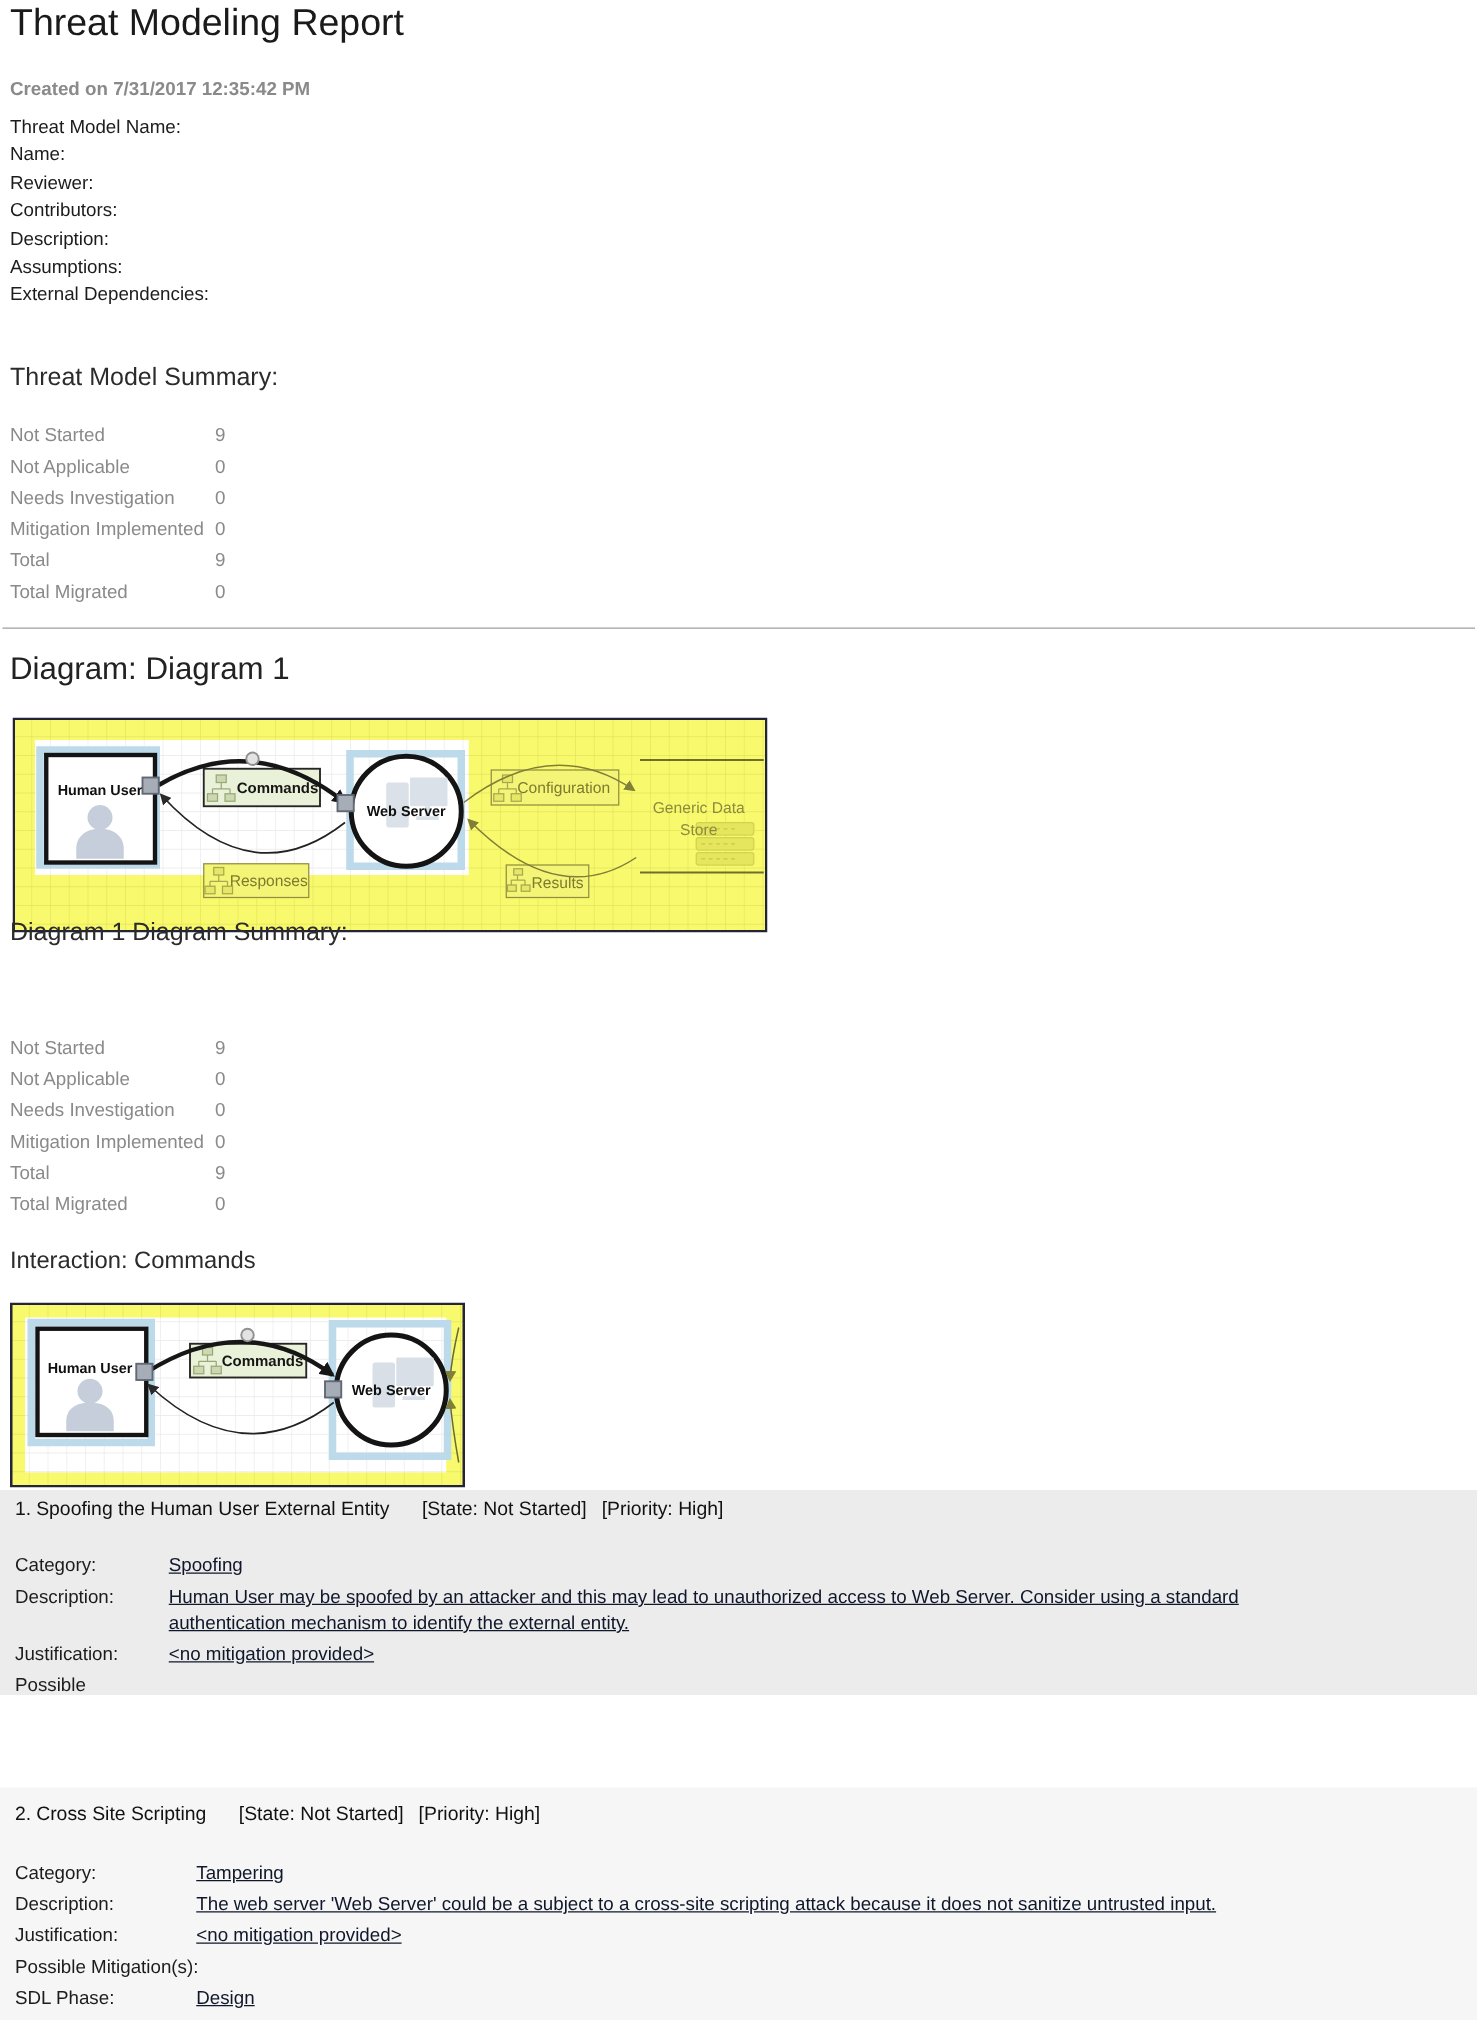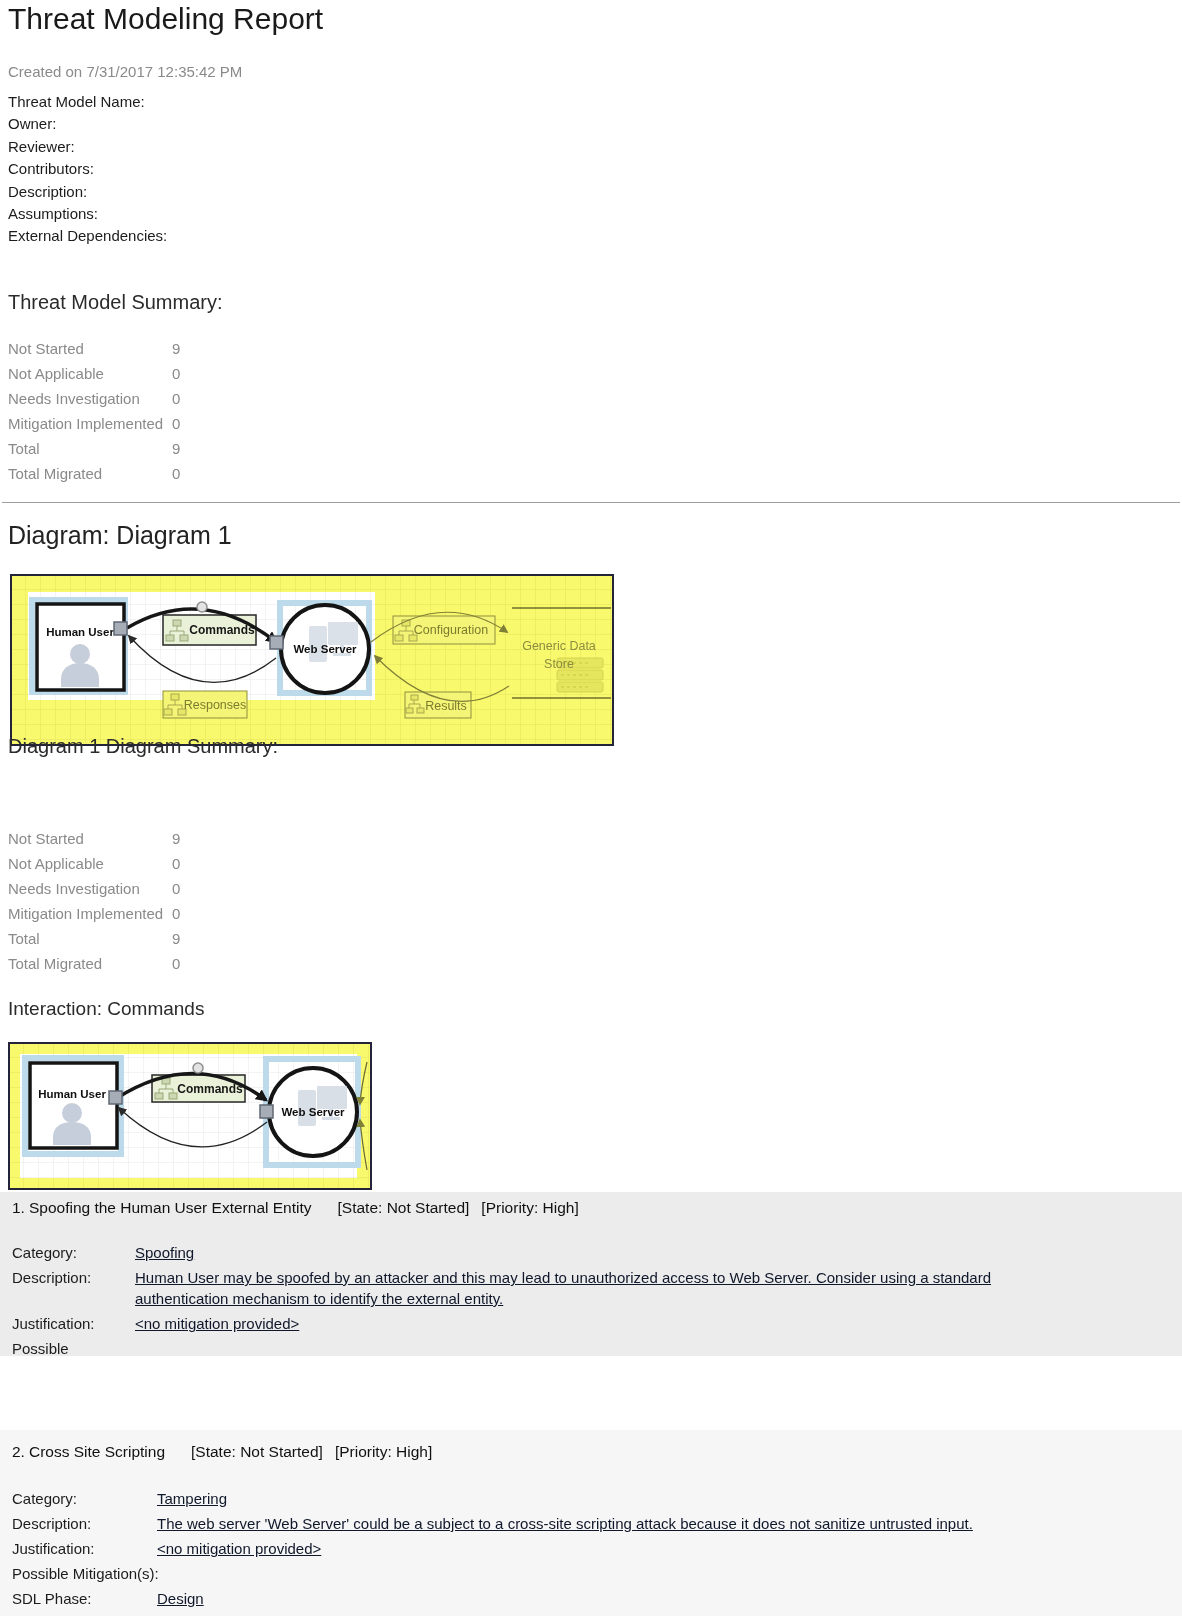--- a/index.html
+++ b/index.html
@@ -1,19 +1,19 @@
 <!DOCTYPE html>
 <html><head>
 <meta charset="utf-8">
 <style>
   html,body{margin:0;padding:0;background:#fff;}
   .page{position:relative;width:1182px;height:1616px;overflow:hidden;background:#fff;
         font-family:"Liberation Sans",sans-serif;color:#1f1f1f;}
   .h1{position:absolute;left:8px;top:2px;margin:0;font-size:30px;font-weight:300;color:#1a1a1a;}
-  .created{position:absolute;left:8px;top:63px;font-size:15px;color:#8a8a8a;}
+  .created{position:absolute;left:8px;top:63px;font-size:15px;color:#8a8a8a;font-weight:bold;}
   .fields{position:absolute;left:8px;top:91px;font-size:15px;line-height:22.4px;color:#1c1c1c;}
   .sec-h{position:absolute;left:8px;font-size:20px;font-weight:400;color:#2b2b2b;}
   .tm-sum-h{top:291px;text-align:right;}
   .d1s-h{top:735px;}
   .int-h{top:998px;font-size:19px;}
   .diag-h{position:absolute;left:8px;top:521px;font-size:25px;font-weight:300;color:#222;}
   .sum-table{position:absolute;left:8px;display:grid;grid-template-columns:164px 60px;
              font-size:15px;line-height:25.1px;color:#8a8a8a;}
   .t1{top:336px;} .t2{top:826px;}
   .rule{position:absolute;top:502px;left:2px;right:2px;border:none;border-top:1px solid #9e9e9e;margin:0;}
@@ -40,21 +40,21 @@
 </head>
 <body>
 
 <div class="page">
 
   <h1 class="h1">Threat Modeling Report</h1>
   <div class="created">Created on 7/31/2017 12:35:42 PM</div>
 
   <div class="fields">
     <div>Threat Model Name:</div>
-    <div>Owner:</div>
+    <div>Name:</div>
     <div>Reviewer:</div>
     <div>Contributors:</div>
     <div>Description:</div>
     <div>Assumptions:</div>
     <div>External Dependencies:</div>
   </div>
 
   <div class="sec-h tm-sum-h">Threat Model Summary:</div>
 
   <div class="sum-table t1">

